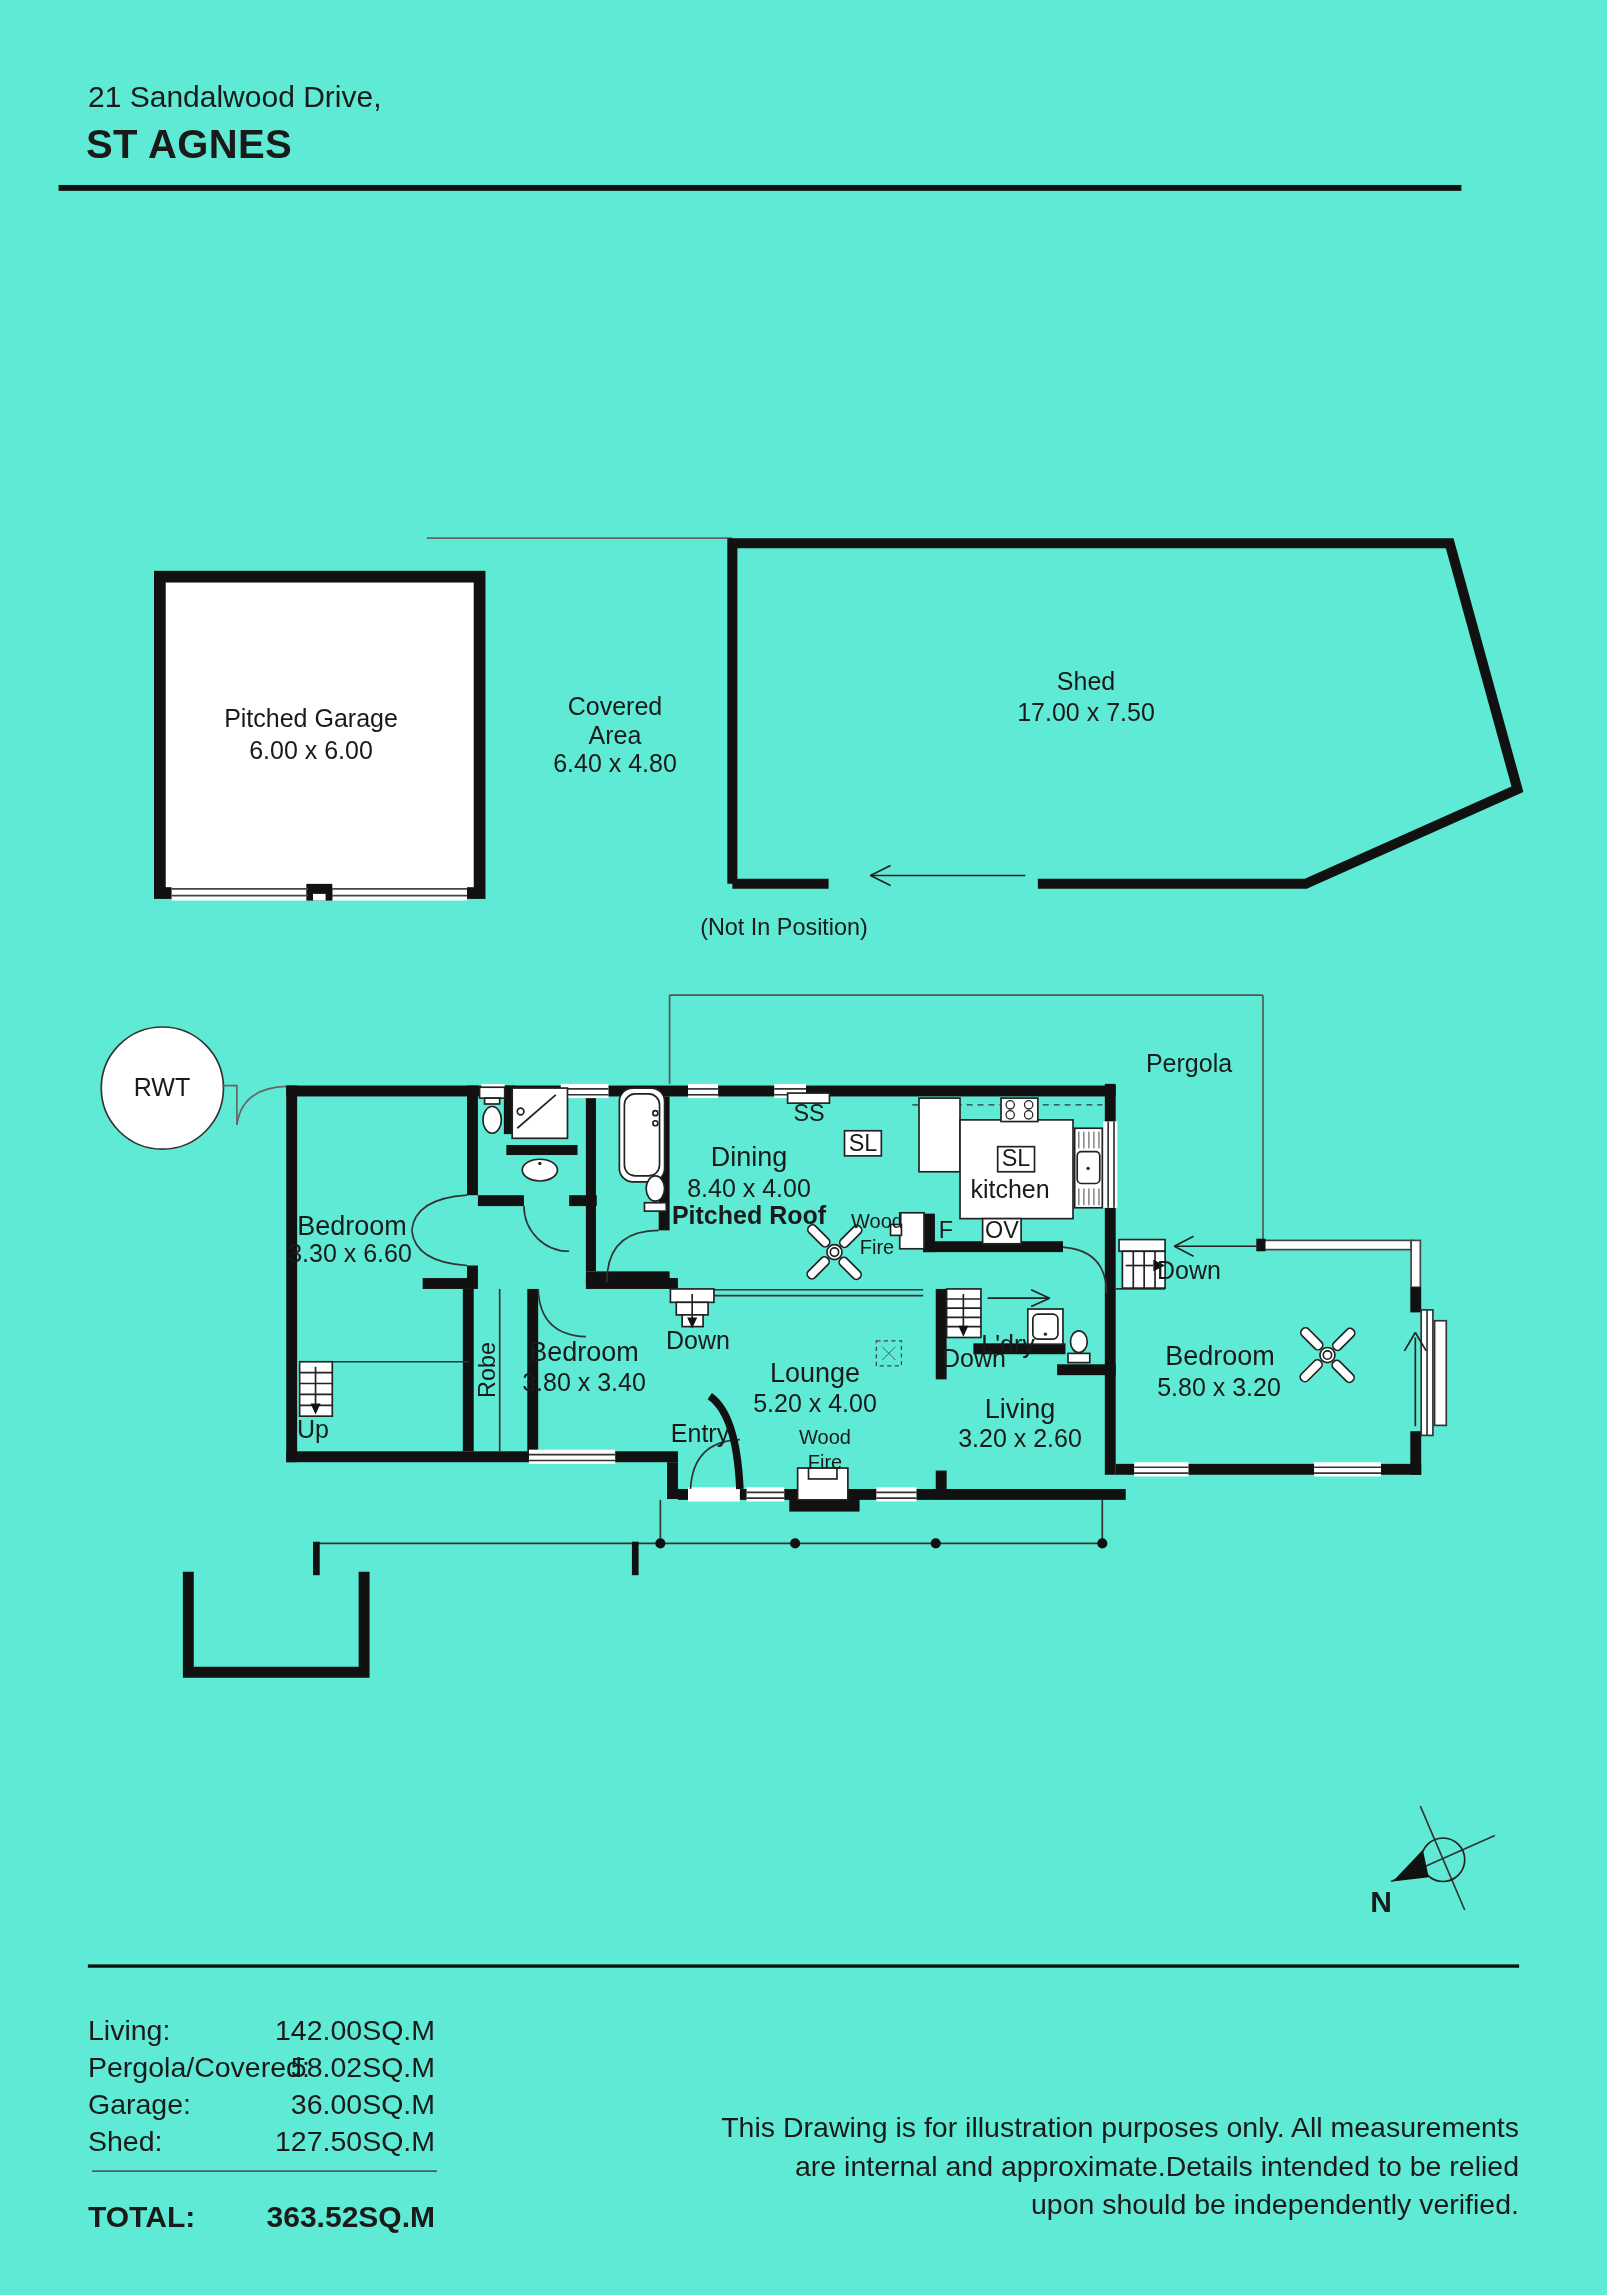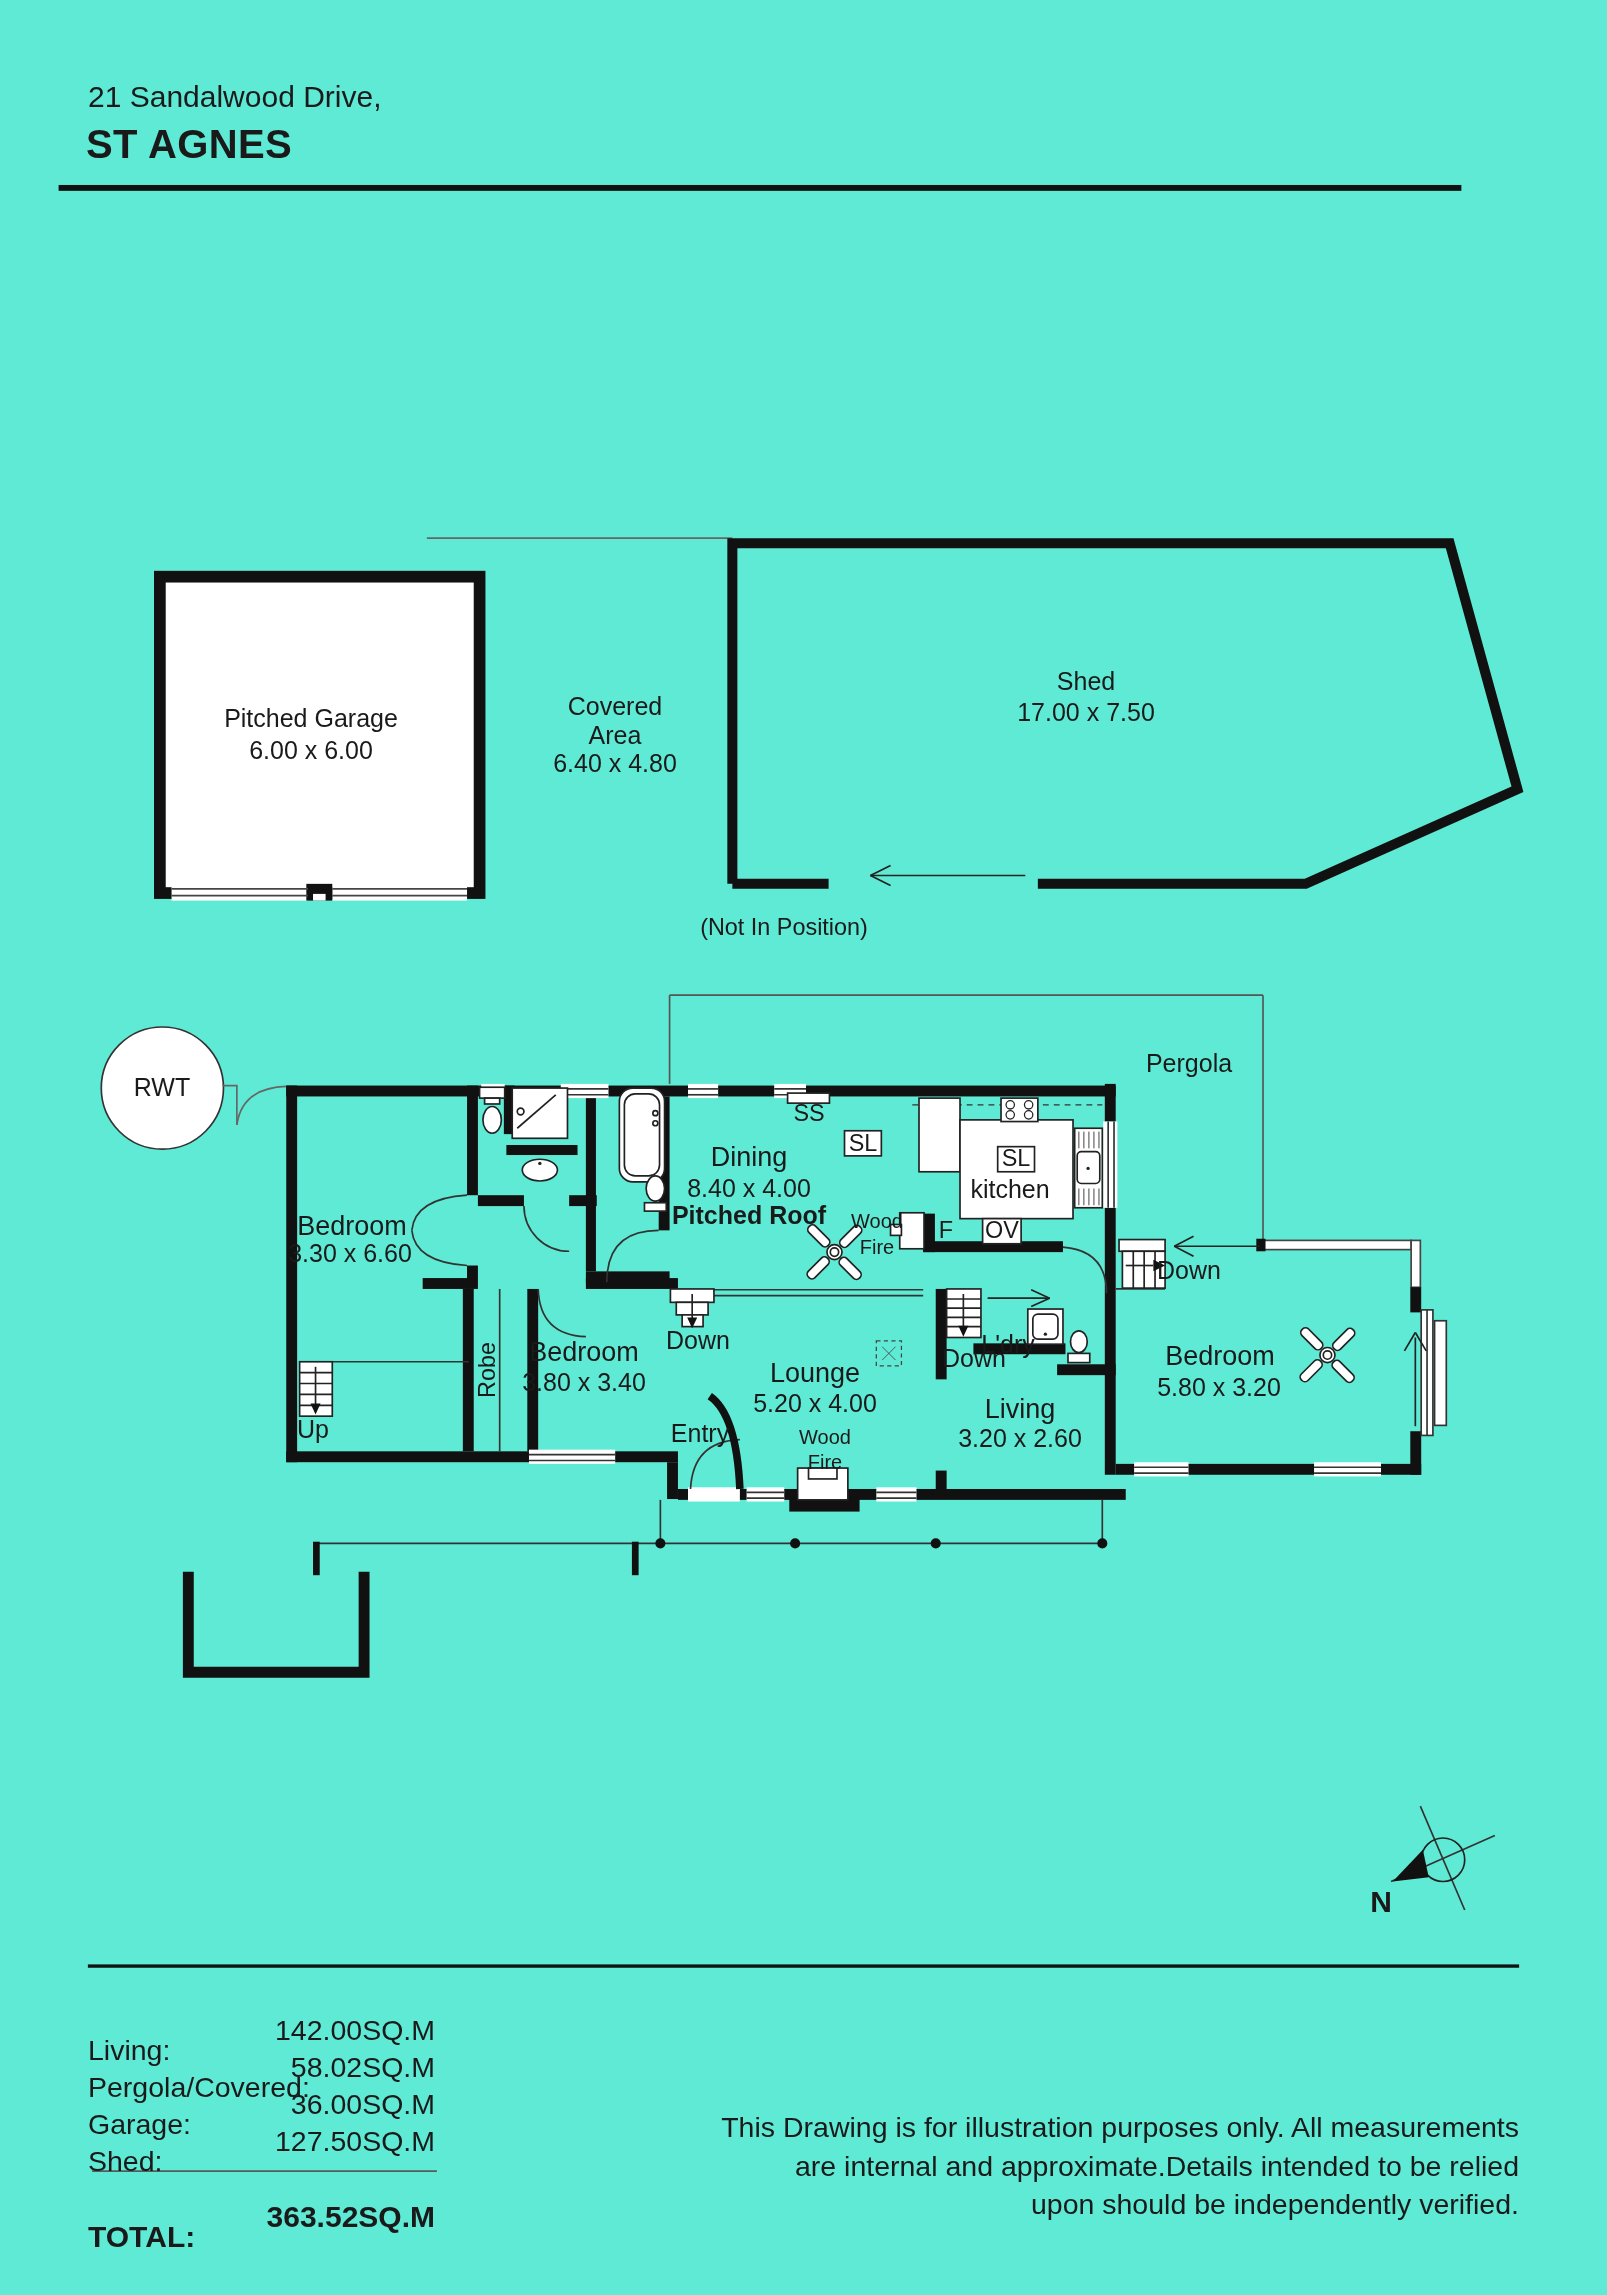--- a/index.html
+++ b/index.html
@@ -5,21 +5,21 @@
   html,body{margin:0;padding:0;background:#fff;}
   #page{position:relative;width:1607px;height:2295px;background:#5eead4;
         font-family:"Liberation Sans",sans-serif;color:#1a1a1a;overflow:hidden;}
   svg{position:absolute;left:0;top:0;}
   .lbl{position:absolute;transform:translate(-50%,-50%);white-space:nowrap;
        color:#1a1a1a;line-height:1;}
   .f27{font-size:20px;} .f28{font-size:23.4px;} .f30{font-size:25px;} .f32{font-size:27px;}
   .rot{transform:translate(-50%,-50%) rotate(-90deg);}
   .hdr-address{position:absolute;left:88px;top:80px;font-size:30px;}
   .hdr-suburb{position:absolute;left:86px;top:122px;font-size:40px;font-weight:bold;letter-spacing:0.4px;}
-  .sum-label{position:absolute;left:88px;font-size:28.5px;margin-top:20px;}
+  .sum-label{position:absolute;left:88px;font-size:28.5px;}
   .sum-value{position:absolute;left:88px;width:347px;text-align:right;font-size:28.5px;}
   .sum-bold{font-weight:bold;font-size:30px;}
   .disc{position:absolute;right:88px;width:921px;text-align:right;font-size:28.5px;}
 </style>
 </head>
 <body>
 
 <div id="page">
 
 <svg width="1607" height="2295" viewBox="0 0 1920 2742">

